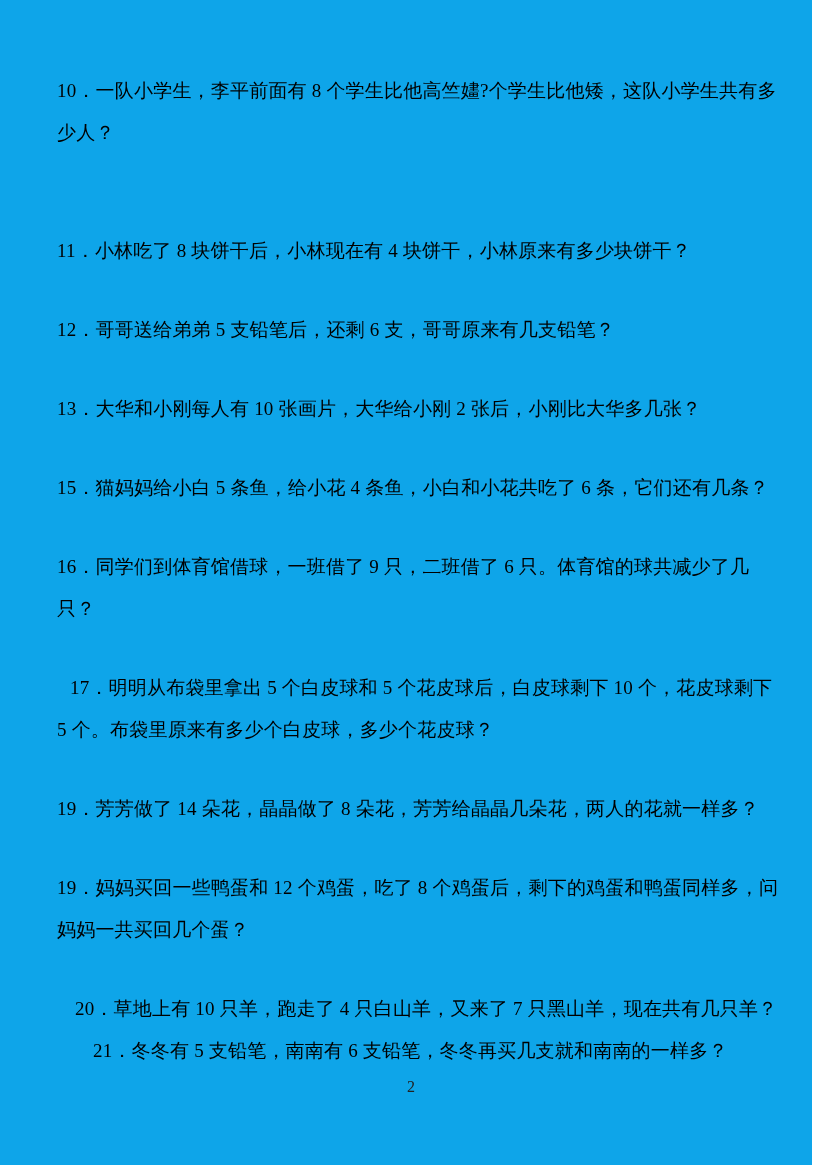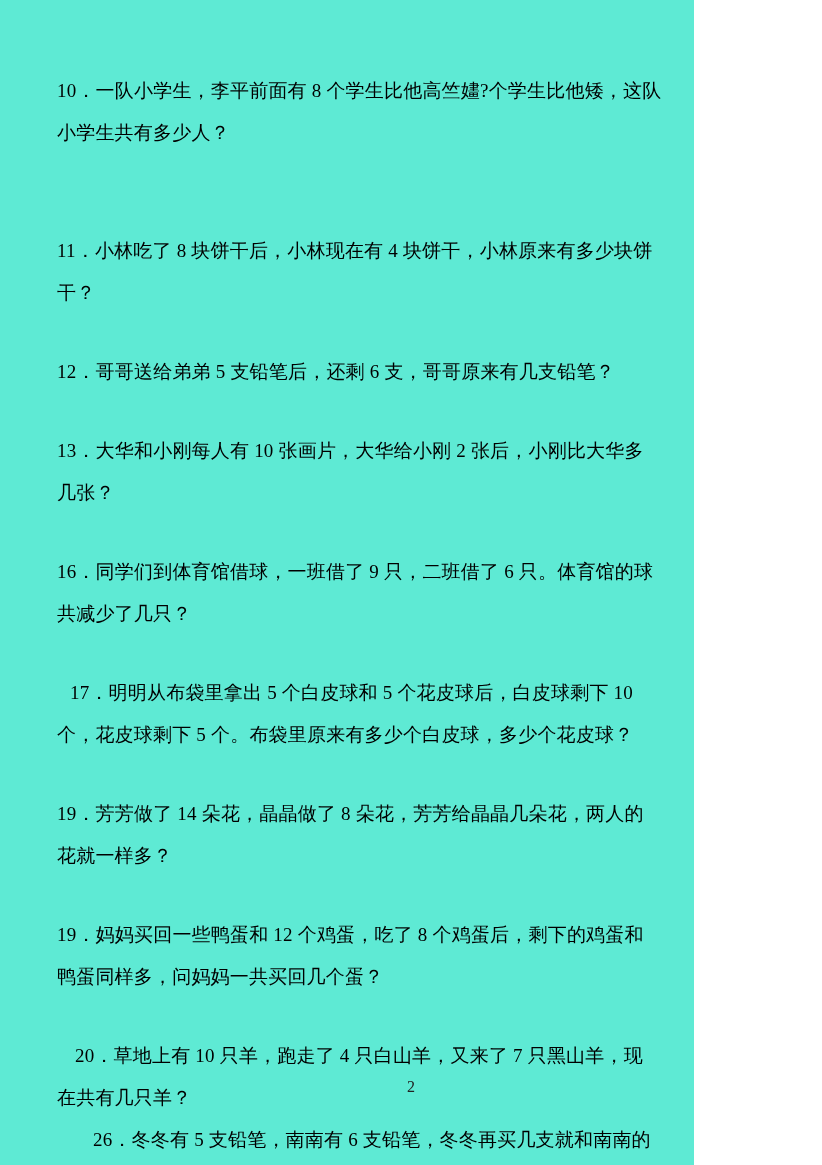--- a/index.html
+++ b/index.html
@@ -9,25 +9,25 @@
   }
   body {
     width: 822px;
     height: 1165px;
     overflow: hidden;
     font-family: "Liberation Serif", "DejaVu Serif", serif;
     color: #000000;
   }
   .page {
     position: relative;
-    width: 694px;
+    width: 812px;
     height: 1165px;
     box-sizing: border-box;
     padding: 70px 32px 0 57px;
-    background: #5eead4;
+    background: #0ea5e9;
   }
   .question {
     font-size: 19px;
     line-height: 42px;
     margin: 0 0 37px 0;
     text-align: left;
     letter-spacing: 0.2px;
   }
   .qnum {
     font-family: "Liberation Serif", "DejaVu Serif", serif;
@@ -54,28 +54,29 @@
 
   <div class="question q0"><span class="qnum">10．</span><span class="qtext">一队小学生，李平前面有 8 个学生比他高竺嫿?个学生比他矮，这队小学生共有多少人？</span></div>
 
   <div class="question q1"><span class="qnum">11．</span><span class="qtext">小林吃了 8 块饼干后，小林现在有 4 块饼干，小林原来有多少块饼干？</span></div>
 
   <div class="question q2"><span class="qnum">12．</span><span class="qtext">哥哥送给弟弟 5 支铅笔后，还剩 6 支，哥哥原来有几支铅笔？</span></div>
 
 
   <div class="question q4"><span class="qnum">13．</span><span class="qtext">大华和小刚每人有 10 张画片，大华给小刚 2 张后，小刚比大华多几张？</span></div>
 
+  <div class="question q5"><span class="qnum">15．</span><span class="qtext">猫妈妈给小白 5 条鱼，给小花 4 条鱼，小白和小花共吃了 6 条，它们还有几条？</span></div>
 
   <div class="question q6"><span class="qnum">16．</span><span class="qtext">同学们到体育馆借球，一班借了 9 只，二班借了 6 只。体育馆的球共减少了几只？</span></div>
 
   <div class="question q7"><span class="qnum">17．</span><span class="qtext">明明从布袋里拿出 5 个白皮球和 5 个花皮球后，白皮球剩下 10 个，花皮球剩下 5 个。布袋里原来有多少个白皮球，多少个花皮球？</span></div>
 
   <div class="question q8"><span class="qnum">19．</span><span class="qtext">芳芳做了 14 朵花，晶晶做了 8 朵花，芳芳给晶晶几朵花，两人的花就一样多？</span></div>
 
   <div class="question q9"><span class="qnum">19．</span><span class="qtext">妈妈买回一些鸭蛋和 12 个鸡蛋，吃了 8 个鸡蛋后，剩下的鸡蛋和鸭蛋同样多，问妈妈一共买回几个蛋？</span></div>
 
   <div class="question q10"><span class="qnum">20．</span><span class="qtext">草地上有 10 只羊，跑走了 4 只白山羊，又来了 7 只黑山羊，现在共有几只羊？</span></div>
 
-  <div class="question q11"><span class="qnum">26．</span><span class="qtext">冬冬有 5 支铅笔，南南有 6 支铅笔，冬冬再买几支就和南南的一样多？</span></div>
+  <div class="question q11"><span class="qnum">21．</span><span class="qtext">冬冬有 5 支铅笔，南南有 6 支铅笔，冬冬再买几支就和南南的一样多？</span></div>
 
   <div class="footer">2</div>
 
 </div>
 
 </body></html>

